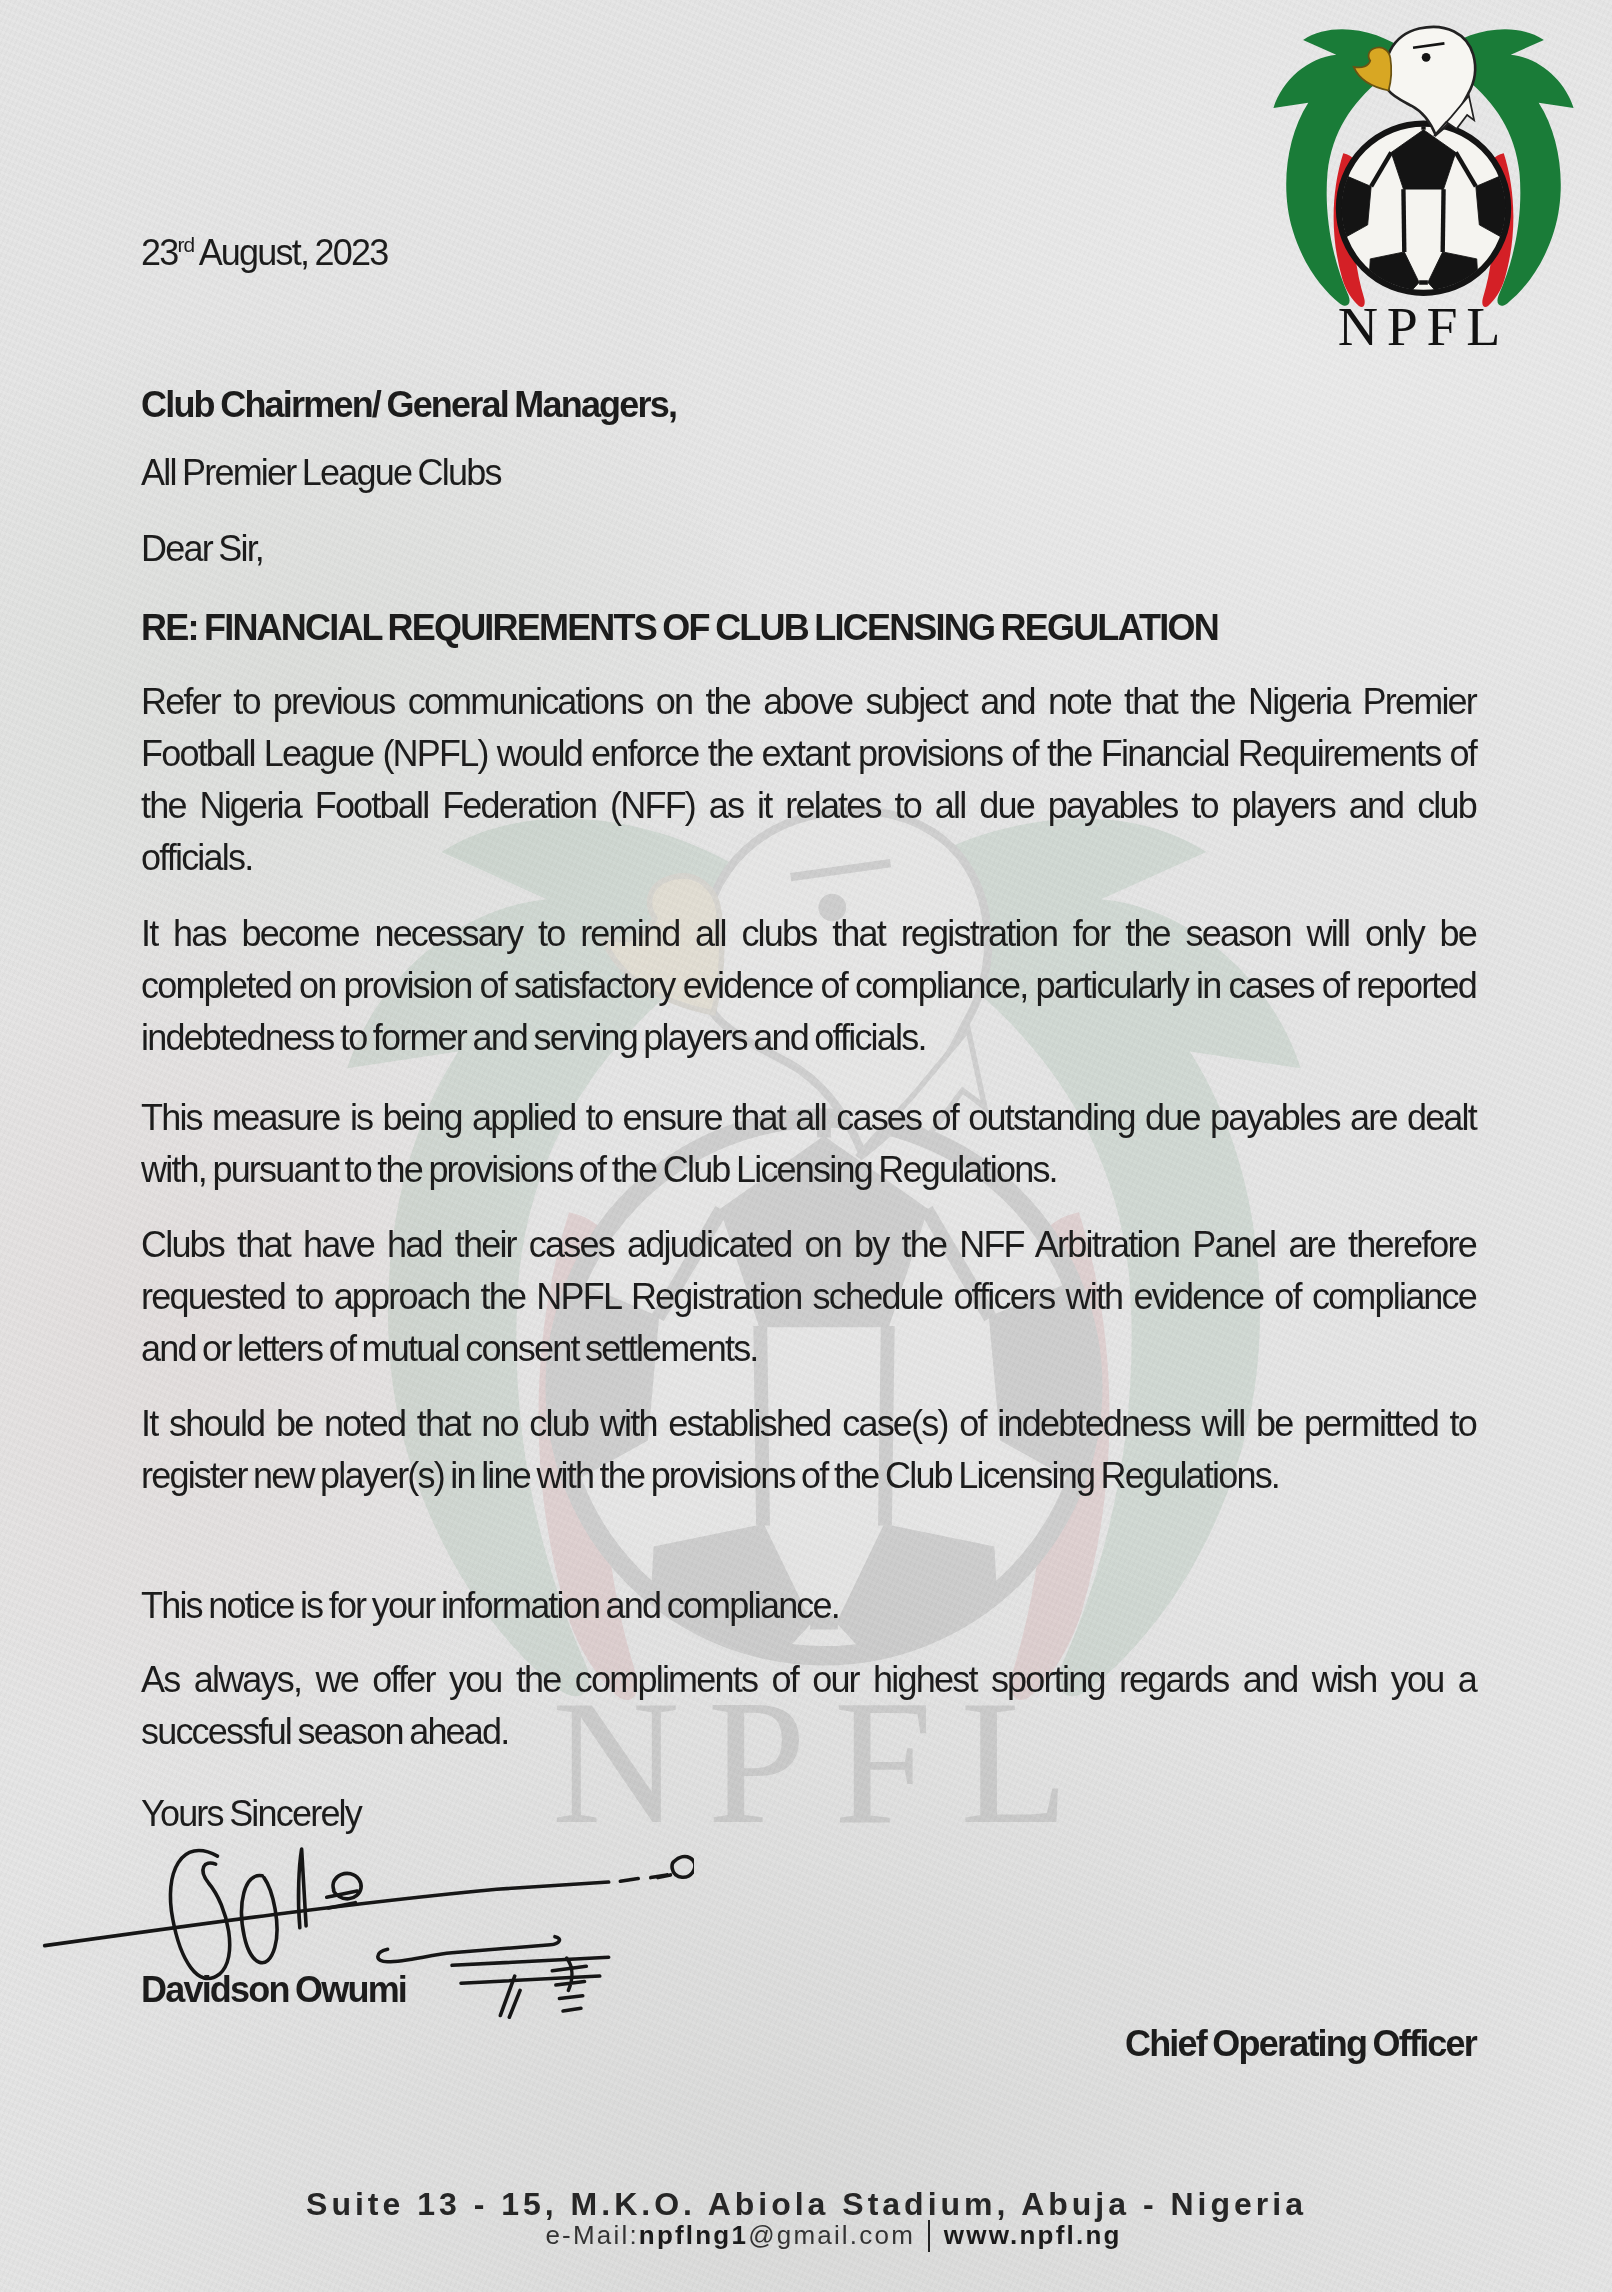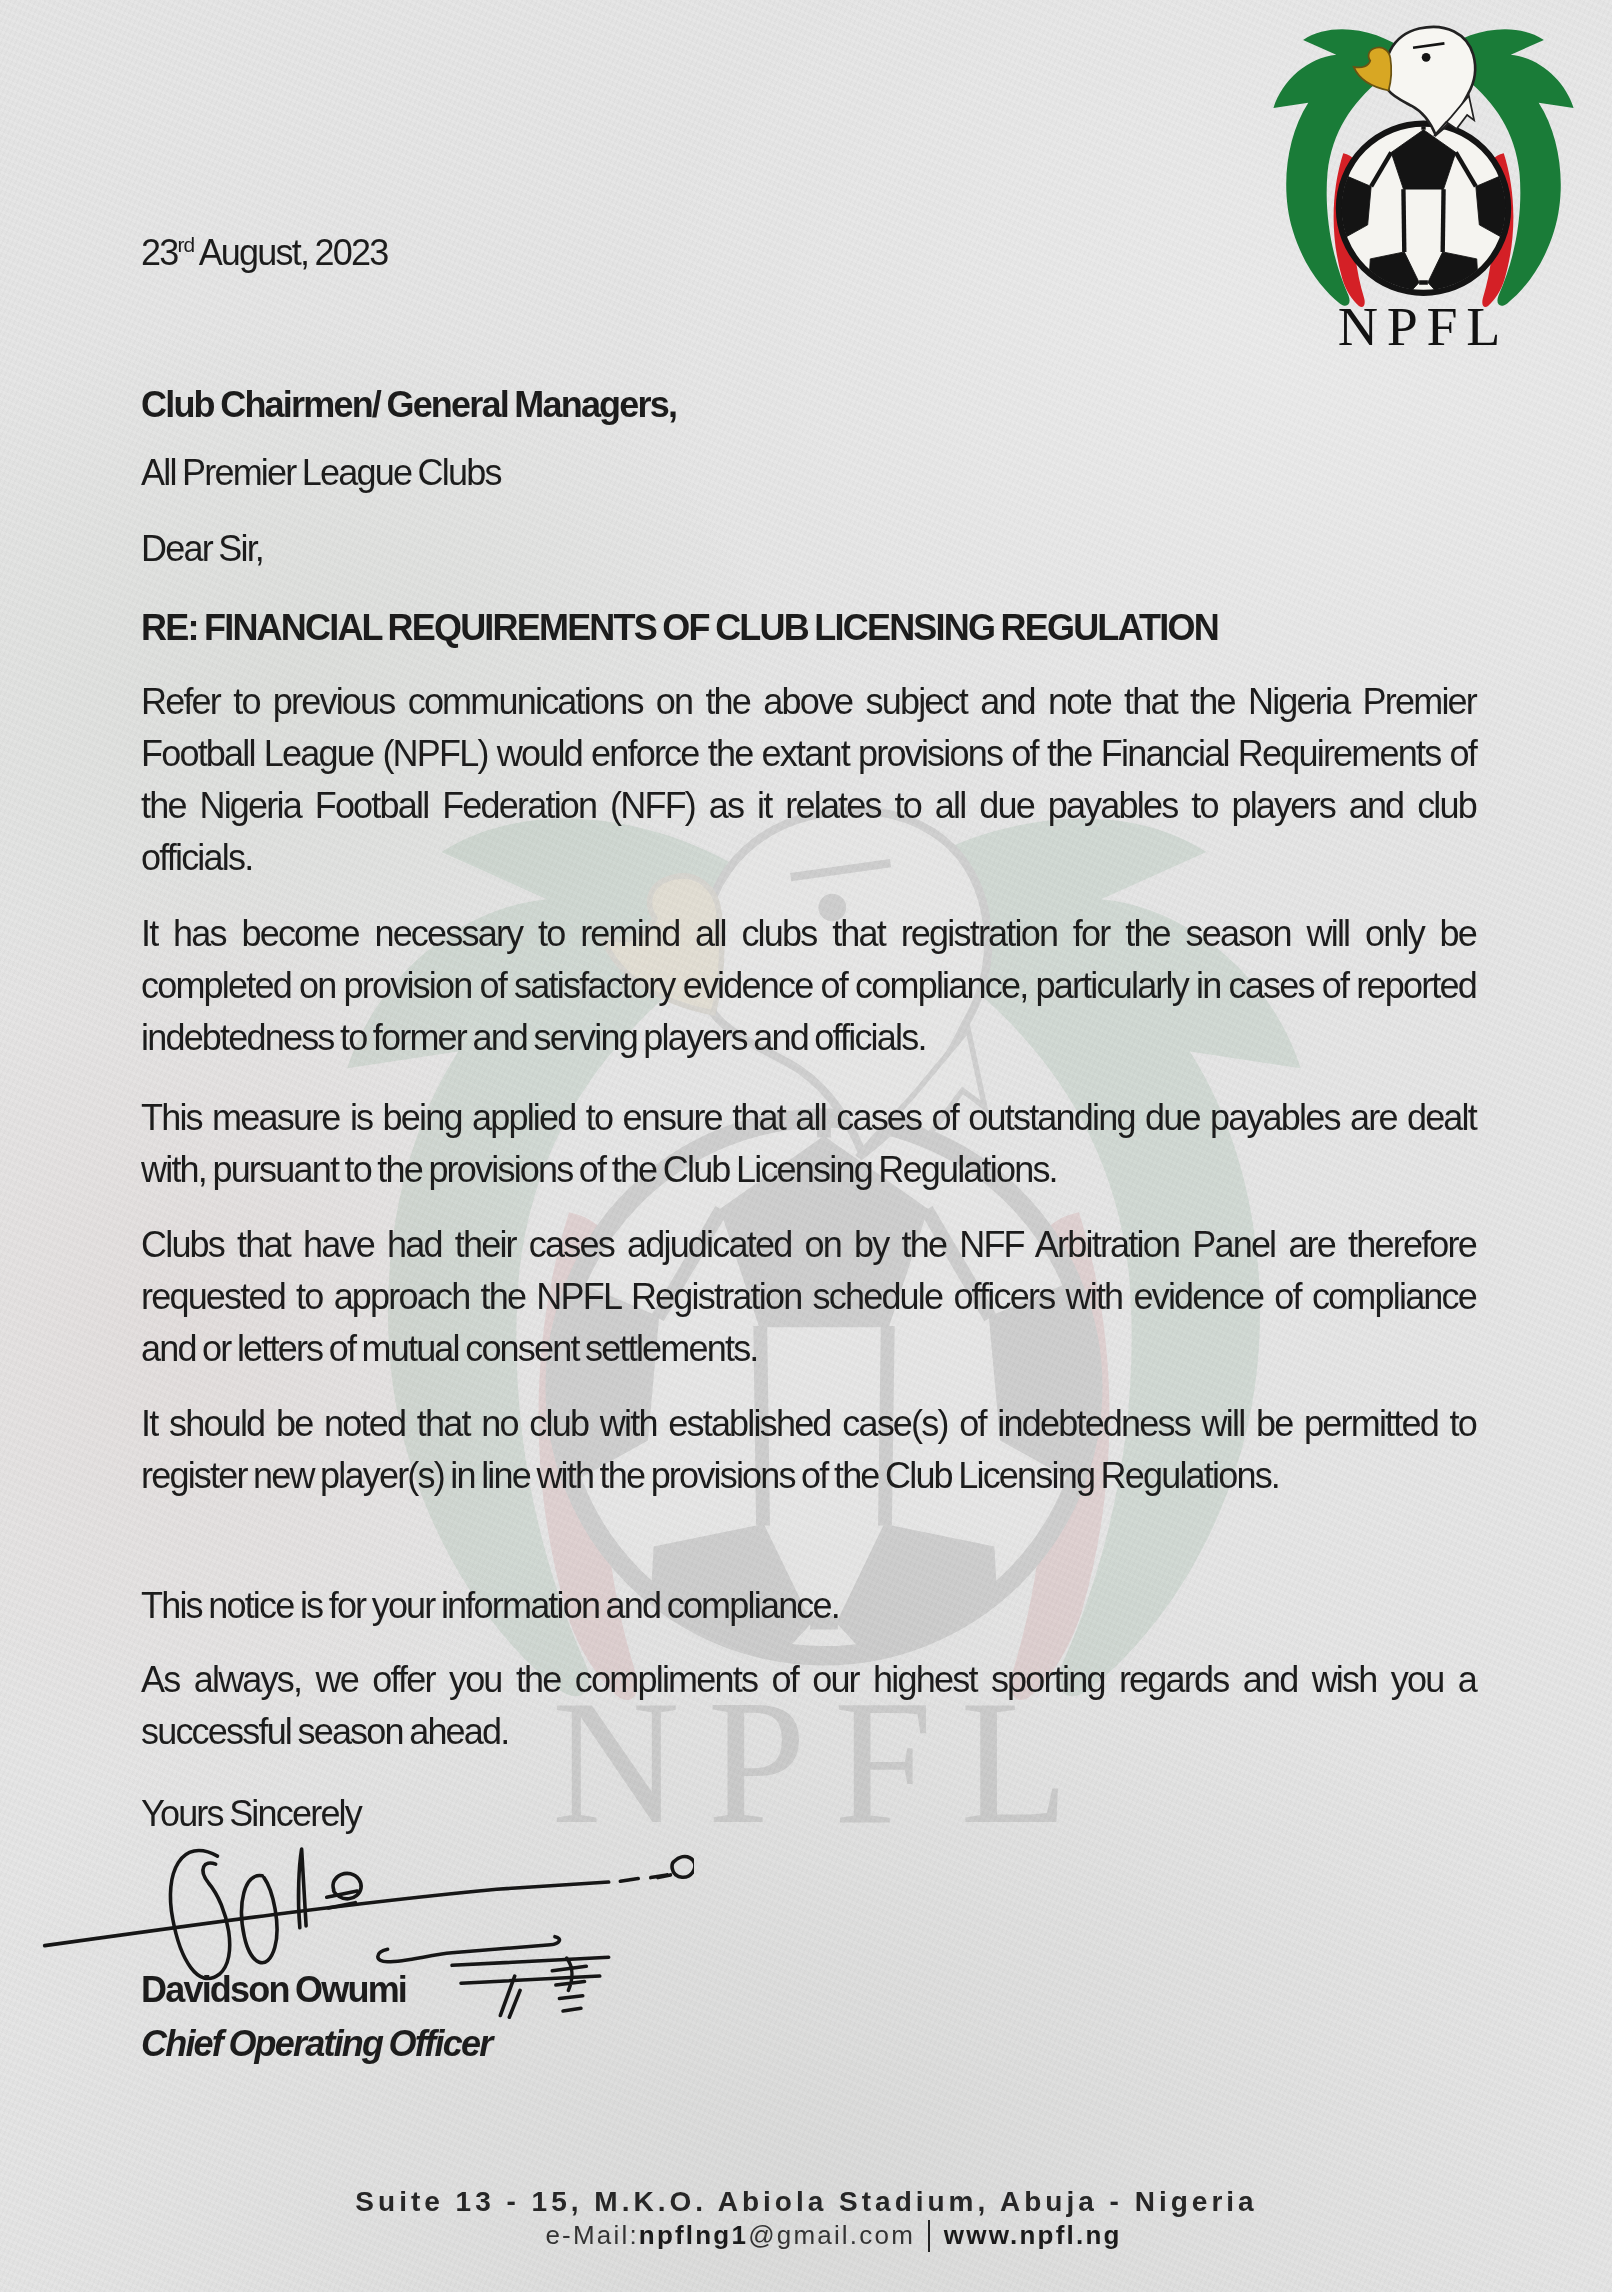--- a/index.html
+++ b/index.html
@@ -26,25 +26,25 @@
   .abs{position:absolute;}
   .body-text{
     left:141px;width:1335px;
     font-size:36px;line-height:52px;
     letter-spacing:-1.8px;word-spacing:-1.8px;
   }
   .para{text-align:justify;}
   .bold{font-weight:bold;}
   .date sup{font-size:0.58em;vertical-align:super;letter-spacing:-0.9px;}
   .sig-name{font-weight:bold;}
-  .sig-title{font-weight:bold;font-style:italic;}
+  .sig-title{font-weight:bold;text-align:right;}
   .watermark{opacity:0.10;filter:grayscale(25%);pointer-events:none;}
   .footer-line1{
     left:0;width:1613px;text-align:center;
-    font-size:28px;font-weight:bold;letter-spacing:4px;color:#262626;
+    font-size:32px;font-weight:bold;letter-spacing:4px;color:#262626;
   }
   .footer-line2{
     left:0;width:1613px;text-align:center;
     font-size:26px;letter-spacing:2.2px;color:#333;padding-left:27px;
   }
   .footer-line2 .seg-bold{font-weight:bold;color:#1a1a1a;}
   .vbar{
     display:inline-block;border-left:2.7px solid #222;height:32px;
     margin:0 14.3px 0 12.5px;vertical-align:-8px;
   }

